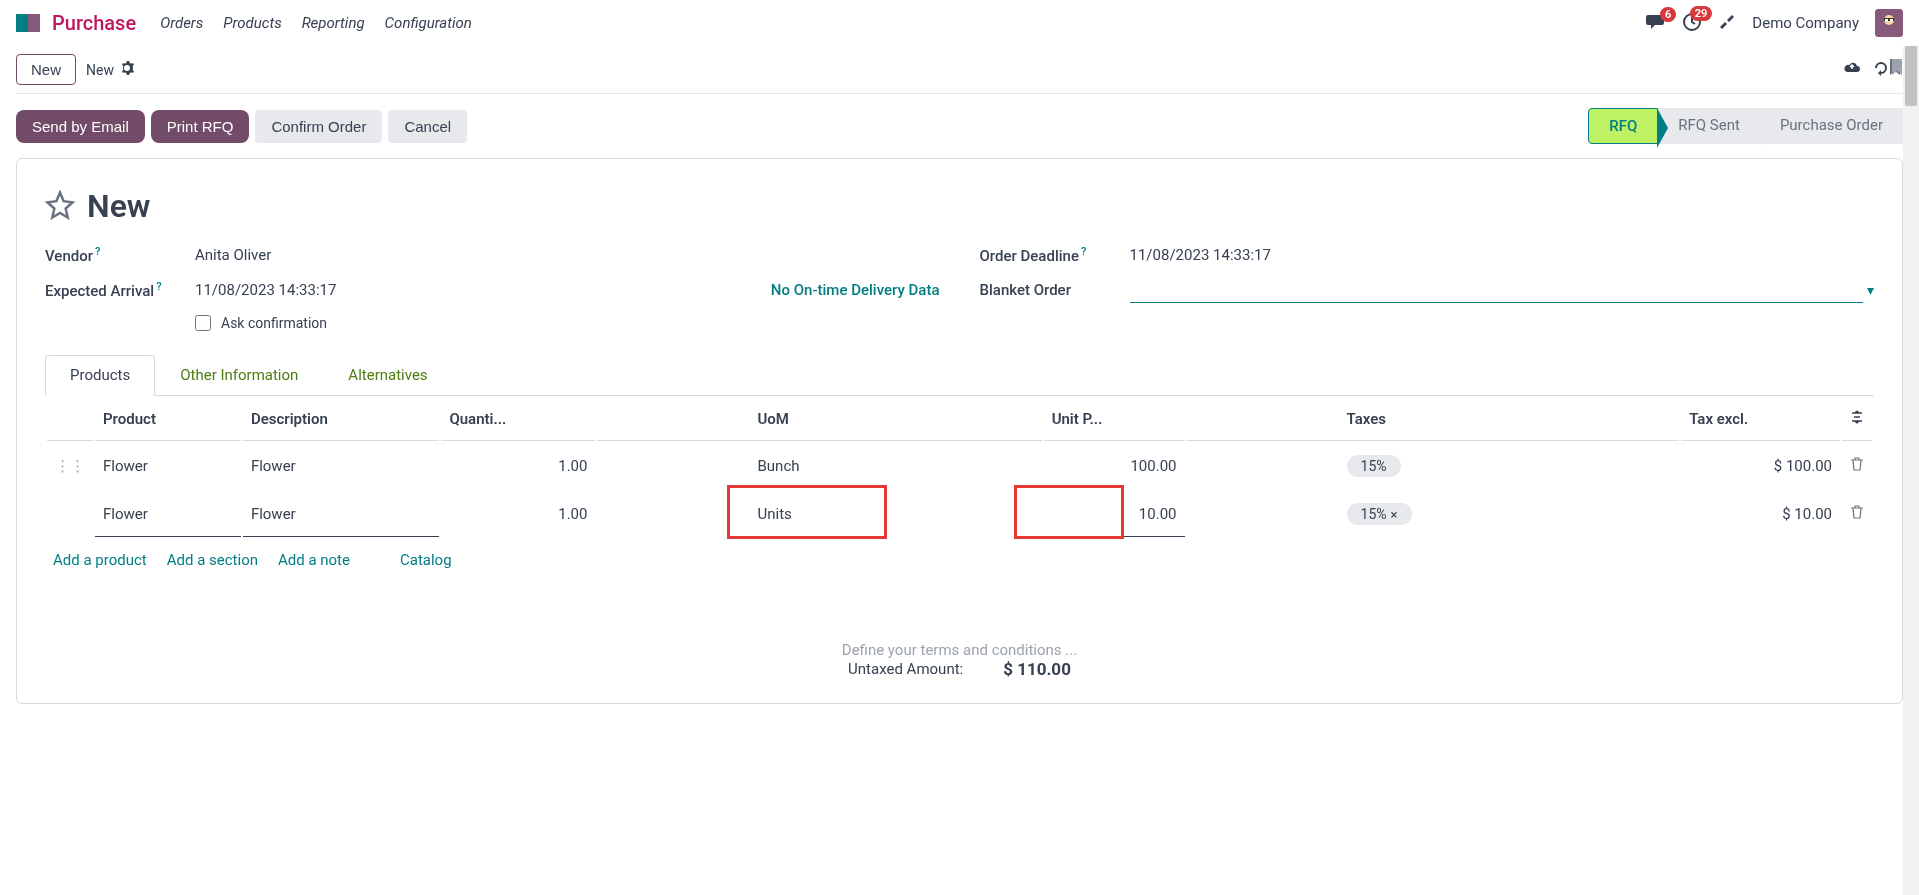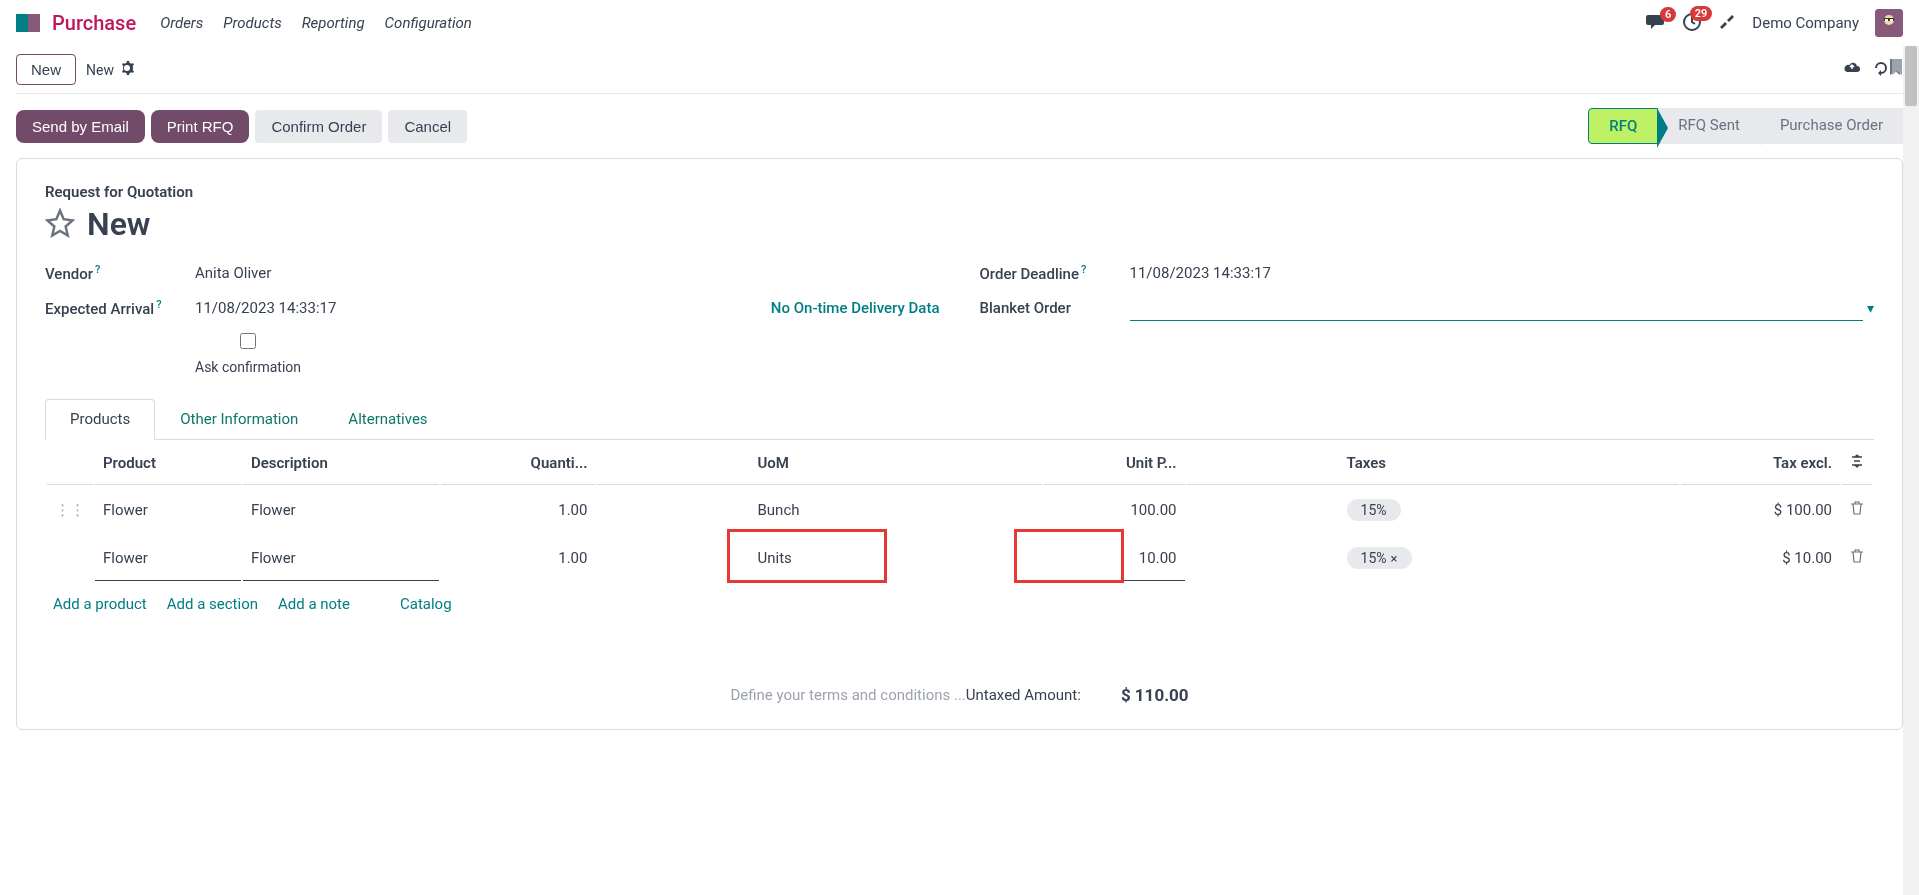--- a/index.html
+++ b/index.html
@@ -42,44 +42,44 @@
 .star-icon { cursor: pointer; }
 .form-title { font-size: 32px; font-weight: 600; color: #374151; }
 
 .form-grid { display: grid; grid-template-columns: 1fr 1fr; gap: 12px 40px; margin-bottom: 20px; }
 .form-row { display: flex; align-items: center; }
 .form-label { width: 150px; font-weight: 500; color: #374151; font-size: 15px; position: relative; }
 .help-icon { color: #017e84; font-size: 11px; vertical-align: super; margin-left: 2px; cursor: pointer; }
 .form-value { flex: 1; font-size: 15px; color: #374151; }
 .form-input-underline { flex: 1; border: none; border-bottom: 1px solid #017e84; padding: 4px 0; font-size: 15px; background: transparent; }
 .dropdown-caret { color: #017e84; margin-left: 4px; }
-.checkbox-row { display: flex; align-items: center; gap: 10px; flex-direction: column; }
+.checkbox-row { display: flex; align-items: center; gap: 10px; }
 .checkbox-row input { width: 16px; height: 16px; }
 .link-text { color: #017e84; margin-left: auto; font-size: 15px; font-weight: 500; }
 
 .tabs { display: flex; border-bottom: 1px solid #d8dadd; margin-top: 24px; }
-.tab { padding: 10px 24px; cursor: pointer; border: 1px solid transparent; font-size: 15px; color: #0f766e; }
+.tab { padding: 10px 24px; cursor: pointer; border: 1px solid transparent; font-size: 15px; color: #4d7c0f; }
 .tab.active { border: 1px solid #d8dadd; border-bottom: 1px solid #fff; margin-bottom: -1px; color: #374151; border-radius: 4px 4px 0 0; }
 
 .product-table { width: 100%; margin-top: 0; }
 .product-table th { text-align: left; padding: 12px 8px; font-weight: 600; font-size: 15px; border-bottom: 1px solid #d8dadd; }
-.product-table th.right { text-align: right; }
+.product-table th.right { text-align: left; }
 .product-table td { padding: 12px 8px; font-size: 15px; }
 .product-table td.right { text-align: right; }
 .drag-handle { color: #9ca3af; cursor: move; }
 .tax-chip { background: #e7e9ed; border-radius: 12px; padding: 3px 14px; font-size: 14px; display: inline-flex; align-items: center; gap: 4px; }
 .tax-chip .x { cursor: pointer; font-size: 13px; }
 .highlight-box { border: 3px solid #e53935; position: absolute; pointer-events: none; }
 .delete-icon { color: #6b7280; cursor: pointer; }
 
 .add-links { display: flex; gap: 20px; padding: 12px 8px; }
 .add-link { color: #017e84; font-size: 15px; cursor: pointer; }
 .catalog-link { margin-left: 30px; color: #017e84; font-size: 15px; cursor: pointer; }
 
-.terms-row { display: flex; align-items: center; justify-content: center; padding: 20px 8px 0 8px; margin-top: 40px; }
+.terms-row { display: flex; align-items: center; justify-content: flex-start; padding: 20px 8px 0 8px; margin-top: 40px; flex-direction: column; }
 .terms-placeholder { color: #9ca3af; font-size: 15px; }
 .totals { display: flex; align-items: center; gap: 40px; font-size: 15px; }
 .totals .label { color: #374151; }
 .totals .amount { font-weight: 700; font-size: 17px; }
 
 .pos-rel { position: relative; }
 
 .scrollbar-fake { position: fixed; right: 0; top: 46px; bottom: 0; width: 16px; background: #f1f1f1; }
 .scrollbar-thumb { position: absolute; top: 0; left: 2px; right: 2px; height: 60px; background: #c1c1c1; border-radius: 2px; }
 </style>
@@ -168,21 +168,20 @@
     <button class="btn-secondary">Confirm Order</button>
     <button class="btn-secondary">Cancel</button>
     <div class="status-bar">
       <div class="status-item active">RFQ</div>
       <div class="status-item">RFQ Sent</div>
       <div class="status-item">Purchase Order</div>
     </div>
   </div>
 
   <div class="form-sheet">
-    <div class="form-title-label">Request for Quotation</div>
     <div class="form-title-row">
       <span class="star-icon">
         <svg width="30" height="30" viewBox="0 0 24 24">
             <path d="M12 2l2.9 6.9L22 10l-5.5 4.8L18.2 22 12 18.3 5.8 22l1.7-7.2L2 10l7.1-1.1L12 2z" fill="none" stroke="#6b7280" stroke-width="2"></path>
           </svg>
       </span>
       <div class="form-title">New</div>
     </div>
 
     <div class="form-grid">

